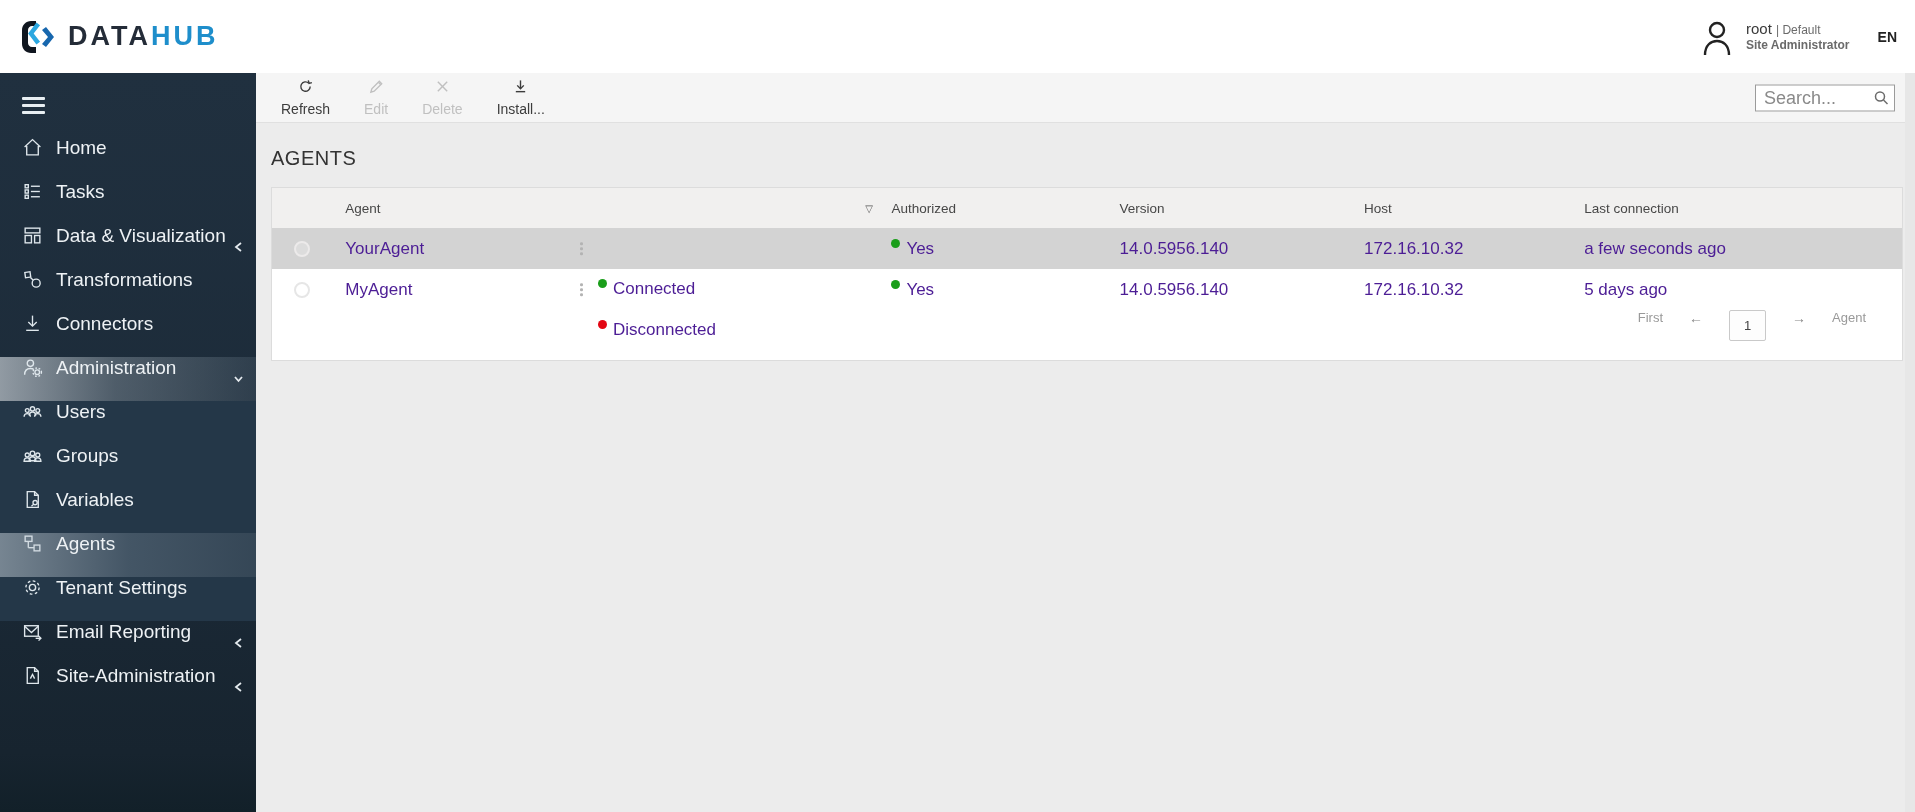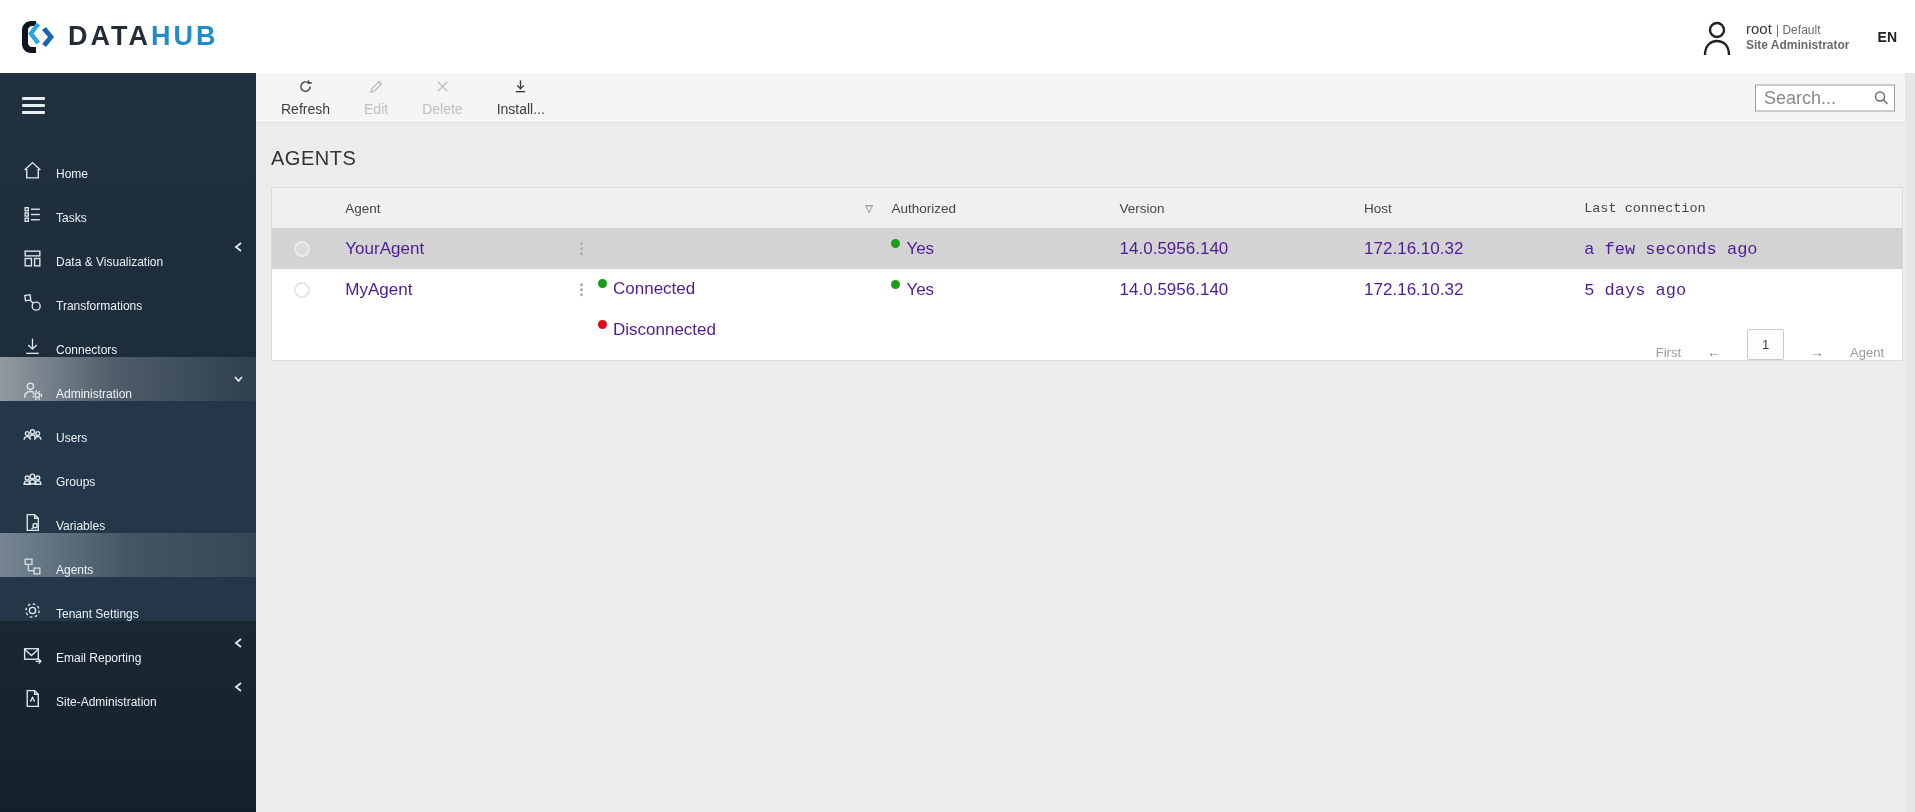--- a/index.html
+++ b/index.html
@@ -21,22 +21,22 @@
   .user-line1 .suffix { font-size:12px; color:#6b6b6b; }
   .user-line2 { font-size:12px; color:#6b6b6b;font-weight:bold; }
   .lang { font-size:14px; font-weight:700; color:#222; padding-left:6px; }
 
   
   .sidebar { position:absolute; left:0; top:73px; width:256px; height:739px;
     background:linear-gradient(180deg,#20303f 0%, #1c2b39 55%, #17242f 92%, #122029 100%);
     z-index:4; }
   .hamburger { height:64px; display:flex; align-items:center; padding-left:22px; cursor:pointer; }
   .hamburger .bars div { width:23px; height:3px; background:#e8eef2; margin:4px 0; border-radius:1px; }
-  .nav-item { position:relative; height:44px; display:flex; align-items:flex-end;
-    padding-left:22px; color:#eef2f5; font-size:12px; cursor:pointer; }
+  .nav-item { position:relative; height:44px; display:flex; align-items:flex-start;
+    padding-left:22px; color:#eef2f5; font-size:19px; cursor:pointer; }
   .nav-item .nav-icon { width:21px; height:21px; margin-right:13px; flex:0 0 21px; display:flex; }
   .nav-item svg { width:21px; height:21px; stroke:#dfe7ec; fill:none; stroke-width:1.3; }
   .nav-item .chev { position:absolute; right:12px; top:50%; transform:translateY(-50%); display:flex; }
   .nav-item .chev svg { width:11px; height:12px; stroke:#e4eaee; stroke-width:1.8; }
   .nav-sub { background:#243748; }
   .nav-selected { background:linear-gradient(90deg, rgba(216,222,227,0.62) 0%,
       rgba(160,172,182,0.38) 45%, rgba(110,128,142,0.22) 100%); }
   .nav-sub.nav-selected { background:#243748; }
   .nav-sub.nav-selected::before { content:""; position:absolute; inset:0;
     background:linear-gradient(90deg, rgba(200,210,218,0.50) 0%, rgba(150,165,178,0.28) 50%, rgba(255,255,255,0.08) 100%); }
@@ -62,34 +62,34 @@
   .search-wrap svg { width:16px; height:16px; stroke:#6b6b6b; fill:none; stroke-width:1.5; }
 
   .page-title { margin:24px 0 17px 15px; font-size:20px; color:#333; letter-spacing:0.5px; }
 
   
   .card { margin-left:15px; margin-right:12px; background:#ffffff; border:1px solid #dcdcdc; }
   .trow { position:relative; height:41px; font-size:17px; color:#4c1d95; }
   .thead { height:40px; background:#f1f0ef; color:#474747; font-size:13.5px; }
   .tcell { position:absolute; top:50%; transform:translateY(-50%); white-space:nowrap; }
   .c-agent { left:4.5%; } .c-status { left:20%;margin-top:40px; } .c-auth { left:38%; }
-  .c-version { left:52%; } .c-host { left:67%; } .c-last { left:80.5%;font-family:Liberation Mono, monospace; }
+  .c-version { left:52%; } .c-host { left:67%; } .c-last { left:80.5%; }
   .c-sort { left:36.4%; color:#555; font-size:10px; }
   .row-selected { background:#d3d3d3; }
   .radio { position:absolute; left:22px; top:50%; transform:translateY(-50%);
     width:16px; height:16px; border-radius:50%; border:2px solid #e6e6e6; background:transparent; cursor:pointer; }
   .row-selected .radio { border-color:#eceaea; background:#dcdcdc; }
   .kebab { position:absolute; left:18.8%; top:50%; transform:translateY(-50%);
     color:#b3b3b3; font-size:12px; letter-spacing:0; line-height:4px; text-align:center; width:6px; }
   .kebab div { width:2.5px; height:2.5px; background:#b3b3b3; border-radius:50%; margin:2.5px auto; }
   .status-cell { display:flex; gap:6px; }
   .dot { width:9px; height:9px; border-radius:50%; display:inline-block; }
 
-  .pager { height:50px; display:flex; align-items:flex-end; justify-content:flex-end;
-    gap:26px; padding-right:18px; font-size:13px; color:#999; }
+  .pager { height:50px; display:flex; align-items:flex-start; justify-content:flex-end;
+    gap:26px; padding-right:36px; font-size:13px; color:#999; }
   .pager .arrow { color:#888; font-size:14px; cursor:pointer; }
   .pager .pg-ends { cursor:pointer; }
   .page-box { width:37px; height:31px; border:1px solid #c9c9c9; border-radius:2px;
     background:#fdfdfd; color:#444; display:flex; align-items:center; justify-content:center;
     font-size:13px; cursor:pointer; }
 </style>
 </head>
 <body>
 
 <div class="top-header">

